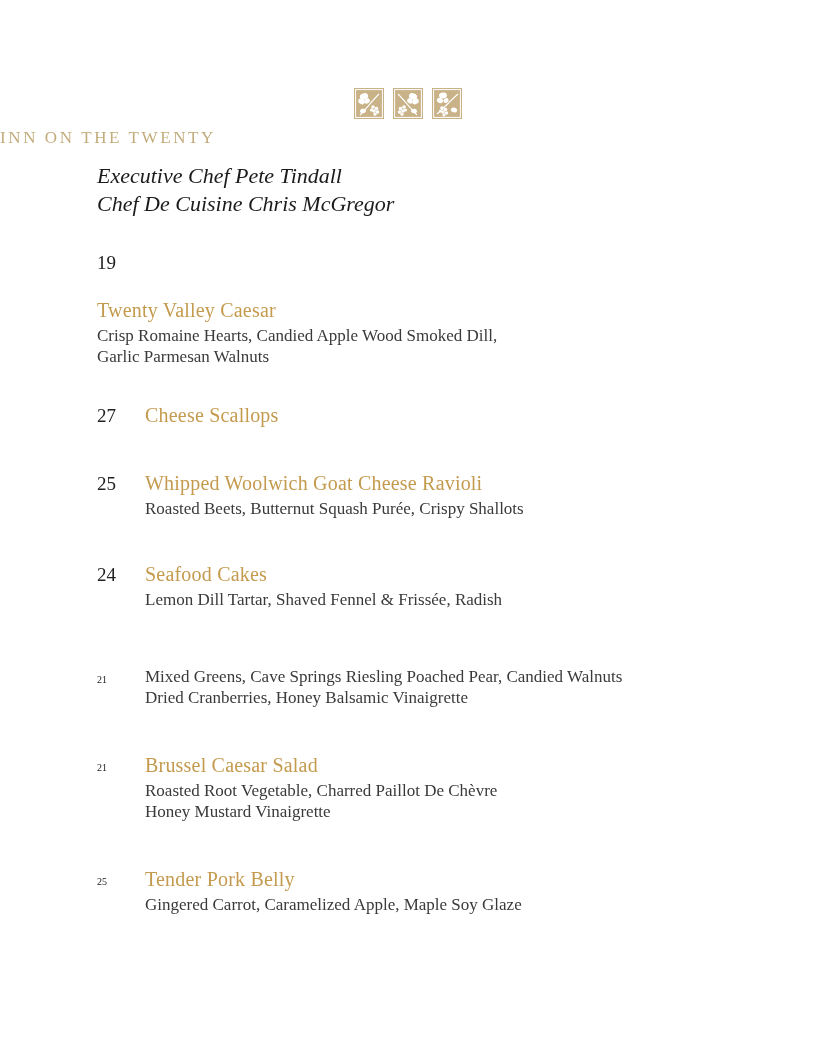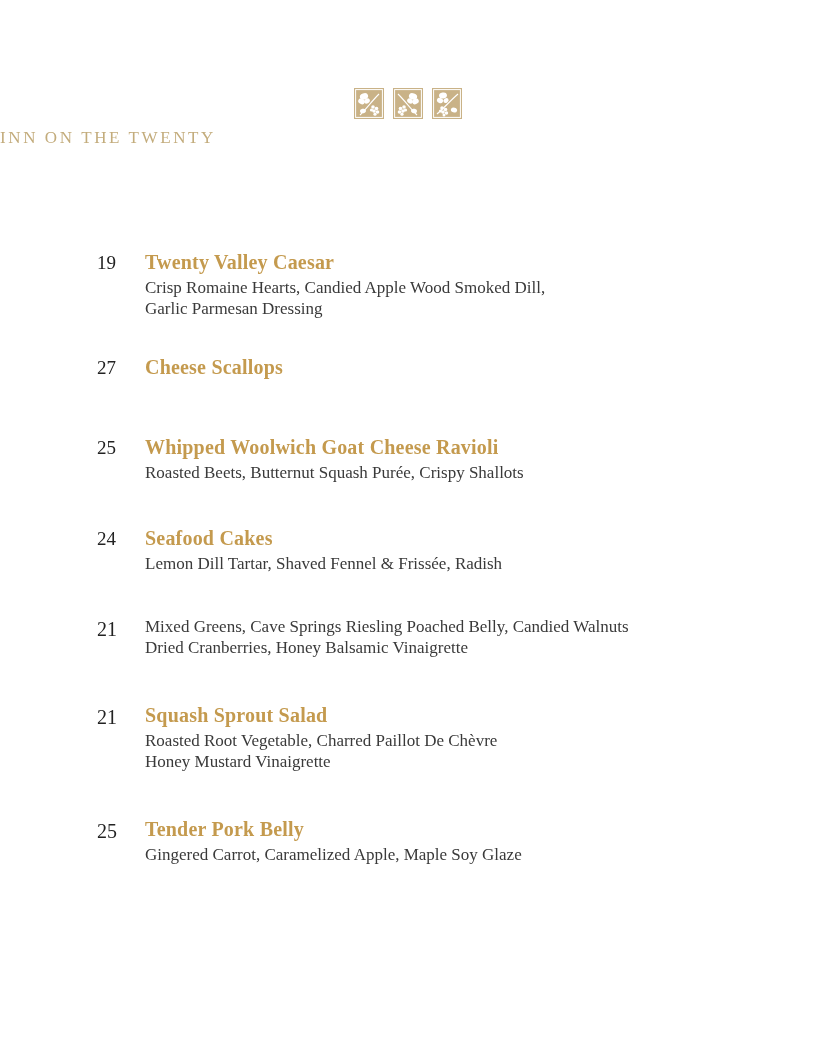--- a/index.html
+++ b/index.html
@@ -48,40 +48,40 @@
   .menu {
     position: absolute;
     top: 251px;
     left: 97px;
     width: 640px;
   }
   .item {
     display: flex;
     align-items: flex-start;
   }
-  .item:nth-child(1) { margin-bottom: 37px; }
-  .item:nth-child(2) { margin-bottom: 54px; }
+  .item:nth-child(1) { margin-bottom: 37px; flex-direction: column; }
+  .item:nth-child(2) { margin-bottom: 42px; }
   .item:nth-child(3) { margin-bottom: 44px; }
-  .item:nth-child(4) { margin-bottom: 42px; justify-content: center; }
+  .item:nth-child(4) { margin-bottom: 56px; justify-content: center; }
   .item:nth-child(5) { margin-bottom: 46px; }
   .item:nth-child(6) { margin-bottom: 46px; }
   .price {
     width: 48px;
     flex: 0 0 48px;
     font-size: 19px;
     line-height: 23px;
     color: #222222;
   }
   
-  .item:nth-child(n+5) .price { font-size: 20px; padding-top: 2px; }
+  .item:nth-child(n+5) .price { font-size: 10px; padding-top: 2px; }
   .item-body { flex: 1; }
   .item-title {
     font-size: 20px;
     line-height: 23px;
-    font-weight: bold;
+    font-weight: normal;
     color: #C49A4E;
     letter-spacing: 0.2px;
     margin-bottom: 3px;
   }
   .desc-line {
     font-size: 17px;
     line-height: 21px;
     color: #3a3a3a;
   }
 </style>
@@ -145,29 +145,33 @@
           <circle cx="12" cy="27" r="1.5"></circle>
             <circle cx="8.5" cy="23" r="1.6"></circle>
           <ellipse cx="22" cy="22" rx="3.2" ry="2.4" transform="rotate(20 22 22)"></ellipse>
         </g>
         <path d="M5,26 C12,20 19,12 26,6" stroke="#ffffff" stroke-width="1.1" fill="none"></path>
       </svg>
     </div>
     <div class="brand-name">INN ON THE TWENTY</div>
   </div>
 
+  <div class="chefs">
+    <div>Executive Chef Pete Tindall</div>
+    <div>Chef De Cuisine Chris McGregor</div>
+  </div>
 
   <div class="menu">
 
     <div class="item">
       <div class="price">19</div>
       <div class="item-body">
         <div class="item-title">Twenty Valley Caesar</div>
         <div class="desc-line">Crisp Romaine Hearts, Candied Apple Wood Smoked Dill,</div>
-        <div class="desc-line">Garlic Parmesan Dressing</div>
+        <div class="desc-line">Garlic Parmesan Walnuts</div>
       </div>
     </div>
 
     <div class="item">
       <div class="price">27</div>
       <div class="item-body">
         <div class="item-title">Cheese Scallops</div>
       </div>
     </div>
 
@@ -183,29 +187,29 @@
       <div class="price">24</div>
       <div class="item-body">
         <div class="item-title">Seafood Cakes</div>
         <div class="desc-line">Lemon Dill Tartar, Shaved Fennel &amp; Frissée, Radish</div>
       </div>
     </div>
 
     <div class="item">
       <div class="price">21</div>
       <div class="item-body">
-        <div class="desc-line">Mixed Greens, Cave Springs Riesling Poached Belly, Candied Walnuts</div>
+        <div class="desc-line">Mixed Greens, Cave Springs Riesling Poached Pear, Candied Walnuts</div>
         <div class="desc-line">Dried Cranberries, Honey Balsamic Vinaigrette</div>
       </div>
     </div>
 
     <div class="item">
       <div class="price">21</div>
       <div class="item-body">
-        <div class="item-title">Squash Sprout Salad</div>
+        <div class="item-title">Brussel Caesar Salad</div>
         <div class="desc-line">Roasted Root Vegetable, Charred Paillot De Chèvre</div>
         <div class="desc-line">Honey Mustard Vinaigrette</div>
       </div>
     </div>
 
     <div class="item">
       <div class="price">25</div>
       <div class="item-body">
         <div class="item-title">Tender Pork Belly</div>
         <div class="desc-line">Gingered Carrot, Caramelized Apple, Maple Soy Glaze</div>

